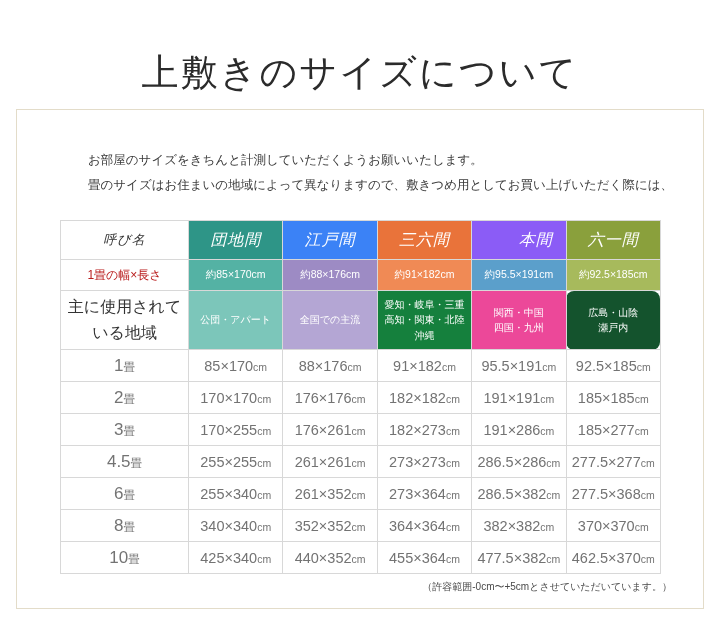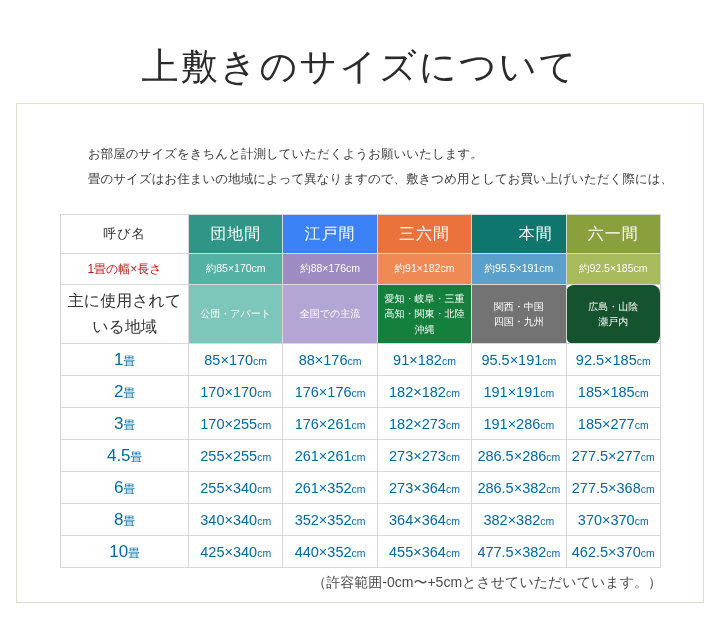--- a/index.html
+++ b/index.html
@@ -21,21 +21,21 @@
     box-sizing: border-box;
   }
   .title {
     text-align: center;
     font-family: "Liberation Serif", serif;
     font-size: 37px;
     letter-spacing: 2px;
     color: #2b2b2b;
     padding-top: 36px;
     font-weight: normal;
-    margin: 6px;
+    margin: 12px;
   }
   .frame {
     position: absolute;
     left: 16px;
     top: 97px;
     width: 688px;
     height: 500px;
     border: 1px solid #e3dcc9;
     box-sizing: border-box;
   }
@@ -66,20 +66,21 @@
     padding: 0;
   }
   col.c0 { width: 128px; }
   col.cd { width: 94.4px; }
 
   .hdr {
     height: 38px;
     color: #ffffff;
     font-size: 16px;
     letter-spacing: 1px;
+    font-style: italic;
   }
   .hdr.first {
     color: #333333;
     background: #ffffff;
     font-size: 13px;
     letter-spacing: 1px;
   }
   .row-sub {
     height: 30px;
     font-size: 10.5px;
@@ -98,39 +99,39 @@
   }
   .row-area.first {
     color: #333333;
     background: #ffffff;
     font-size: 16px;
     line-height: 1.6;
   }
   .data-row td {
     height: 31px;
     font-size: 14.5px;
-    color: #0369a1;
+    color: #737373;
     background: #ffffff;
   }
   .data-row td.label {
     font-size: 17px;
   }
   .data-row td.label .j {
     font-size: 11.5px;
   }
   .unit {
     font-size: 10.5px;
   }
   .note {
     position: absolute;
-    left: 2px;
+    left: 12px;
     top: 568px;
     width: 660px;
     text-align: right;
-    font-size: 14px;
+    font-size: 10px;
     color: #4a4a4a;
   }
 </style>
 </head>
 <body>
 
 <div class="page">
 
   <h1 class="title">上敷きのサイズについて</h1>
 
@@ -149,37 +150,37 @@
         <col class="cd">
         <col class="cd">
         <col class="cd">
     </colgroup>
     <tbody id="table-body">
         <tr>
           <th class="hdr first">呼び名</th>
           <th class="hdr" style="background: rgb(46, 149, 135);">団地間</th>
           <th class="hdr" style="background: #3b82f6;">江戸間</th>
           <th class="hdr" style="background: rgb(233, 115, 58);">三六間</th>
-          <th class="hdr" style="background: #0f766e; padding-left: 34px;">本間</th>
+          <th class="hdr" style="background: #8b5cf6; padding-left: 34px;">本間</th>
           <th class="hdr" style="background: rgb(138, 160, 60);">六一間</th>
         </tr>
         <tr>
           <td class="row-sub first">1畳の幅×長さ</td>
           <td class="row-sub" style="background: rgb(84, 178, 164);">約85×170cm</td>
           <td class="row-sub" style="background: rgb(157, 139, 196);">約88×176cm</td>
           <td class="row-sub" style="background: rgb(240, 138, 85);">約91×182cm</td>
           <td class="row-sub" style="background: rgb(91, 159, 203);">約95.5×191cm</td>
           <td class="row-sub" style="background: rgb(167, 186, 92);">約92.5×185cm</td>
         </tr>
         <tr>
           <td class="row-area first">主に使用されて<br>いる地域</td>
           <td class="row-area" style="background: rgb(124, 198, 186);">公団・アパート</td>
           <td class="row-area" style="background: rgb(180, 166, 212);">全国での主流</td>
           <td class="row-area" style="background: #15803d;">愛知・岐阜・三重<br>高知・関東・北陸<br>沖縄</td>
-          <td class="row-area" style="background: #737373;">関西・中国<br>四国・九州</td>
+          <td class="row-area" style="background: #ec4899;">関西・中国<br>四国・九州</td>
           <td class="row-area" style="background: #14532d; border-radius: 8px;">広島・山陰<br>瀬戸内</td>
         </tr>
         <tr class="data-row">
           <td class="label">1<span class="j">畳</span></td>
           <td>85×170<span class="unit">cm</span></td>
           <td>88×176<span class="unit">cm</span></td>
           <td>91×182<span class="unit">cm</span></td>
           <td>95.5×191<span class="unit">cm</span></td>
           <td>92.5×185<span class="unit">cm</span></td>
         </tr>

